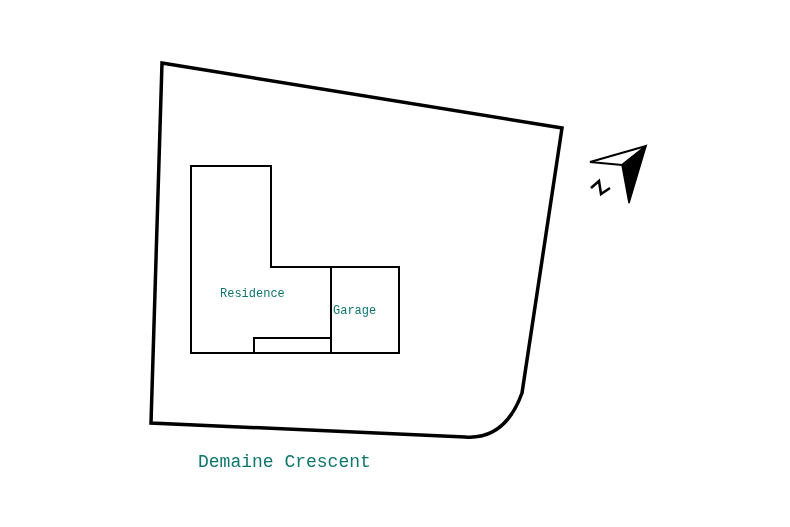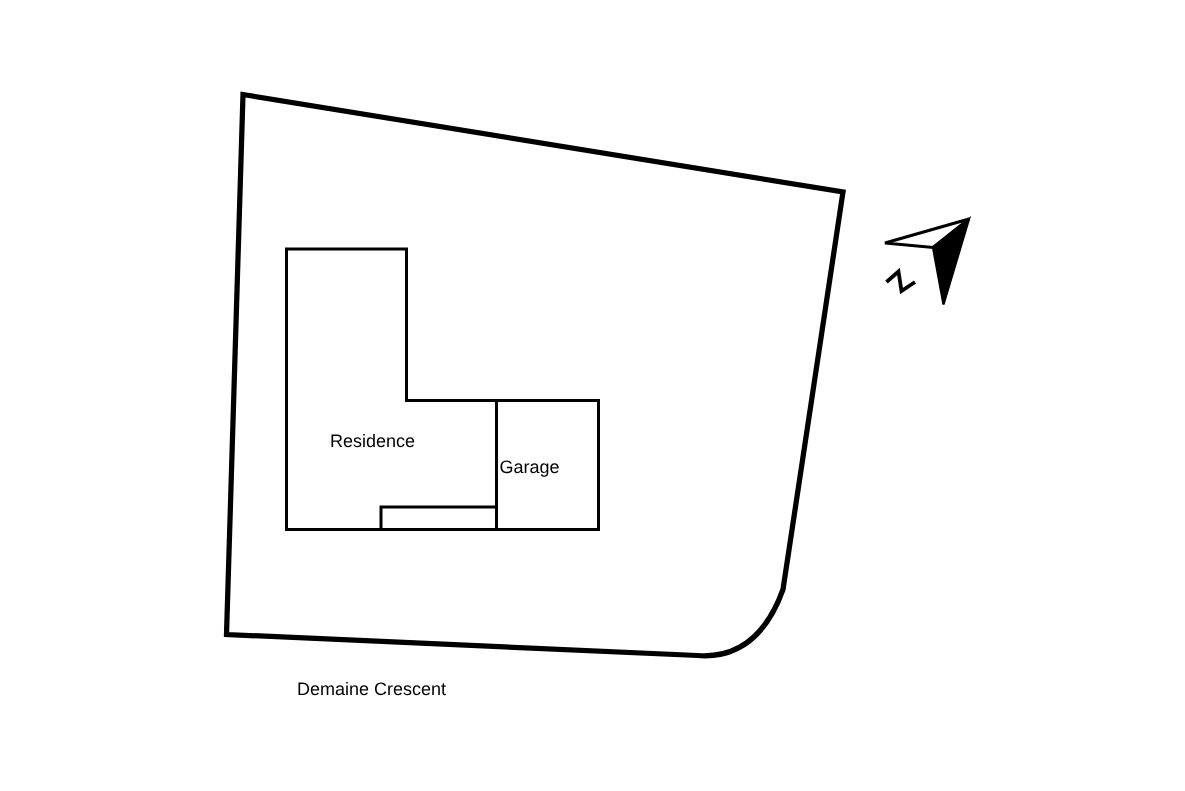--- a/index.html
+++ b/index.html
@@ -1,20 +1,20 @@
 <!DOCTYPE html>
 <html><head>
   <meta charset="utf-8">
   <style>
     html, body { margin: 0; padding: 0; background: #ffffff; }
     body { width: 790px; height: 527px; position: relative; overflow: hidden; font-family: "Liberation Sans", sans-serif; }
     svg { position: absolute; left: 0; top: 0; }
-    .lbl { position: absolute; color: #000000; font-family: Liberation Sans, sans-serif; white-space: nowrap; }
+    .lbl { position: absolute; color: #0f766e; font-family: Liberation Mono, monospace; white-space: nowrap; }
     .room-lbl { font-size: 12px; }
-    .street-lbl { font-size: 12px; }
+    .street-lbl { font-size: 18px; }
   </style>
 </head>
 <body>
 
 <svg width="790" height="527" viewBox="0 0 790 527">
 
   <path d="M162,63 L562,128 L522,393 Q505,440 465,437 L151,423 Z" fill="none" stroke="#000" stroke-width="3.5" stroke-linejoin="miter"></path>
 
   <path d="M191,166 L271,166 L271,267 L331,267 L331,353 L191,353 Z" fill="none" stroke="#000" stroke-width="2"></path>
 

